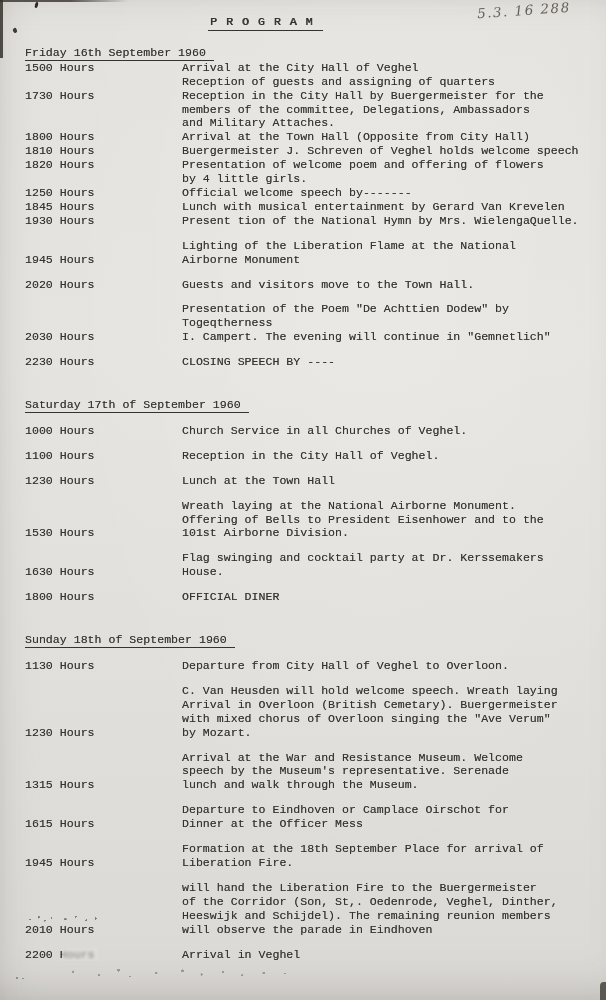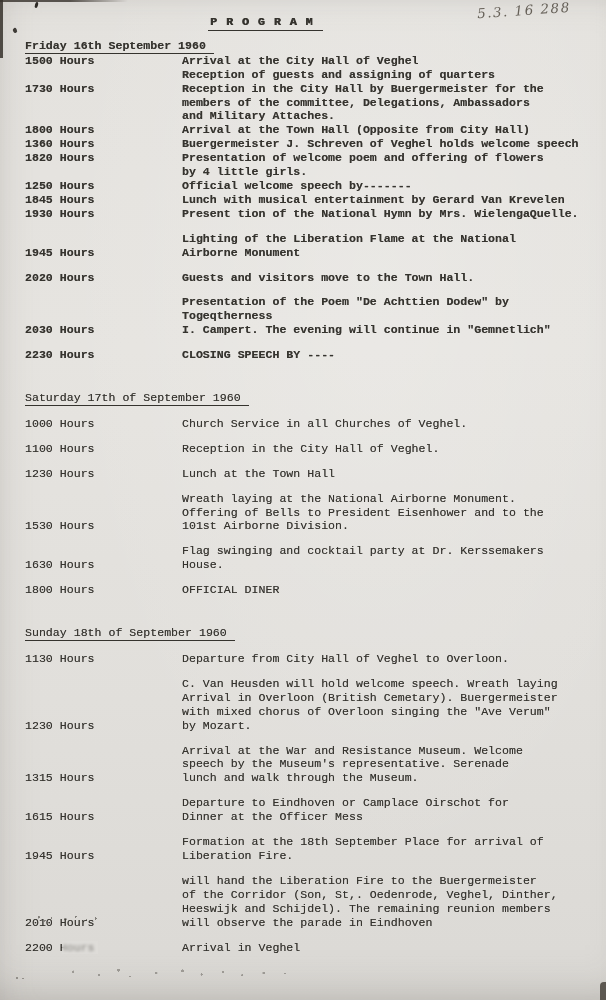--- a/index.html
+++ b/index.html
@@ -29,28 +29,28 @@
     font-size:13.5px;
     letter-spacing:1.5px;
     color:#514b42;
     transform:rotate(-4deg);
     text-shadow:none;
     opacity:.85;
   }
   .doc-title{
     display:inline-block;
     margin-left:183px;
-    font-weight:bold;
+    font-weight:normal;
     letter-spacing:1px;
     padding:0 10px 1px 2px;
     border-bottom:1.4px solid #35332e;
     text-shadow:.6px 0 0 currentColor;
   }
   .schedule-section{margin-top:29px;}
-  .schedule-section.first{margin-top:8px;font-weight:bold;}
+  .schedule-section.first{margin-top:15px;}
   .section-heading{
     display:inline-block;
     padding:0 8px 0 0;
     border-bottom:1.2px solid #35332e;
   }
   .entry{display:flex;}
   .entry.gap{margin-top:11px;align-items:flex-end;}
   .time-cell{flex:0 0 157px;position:relative;}
   .desc-cell{width:412px;}
   .desc-line{white-space:pre;}
@@ -121,21 +121,21 @@
             <div class="desc-line">Reception in the City Hall by Buergermeister for the</div>
             <div class="desc-line">members of the committee, Delegations, Ambassadors</div>
             <div class="desc-line">and Military Attaches.</div>
           </div>
         </div><div class="entry">
           <div class="time-cell">1800 Hours</div>
           <div class="desc-cell">
             <div class="desc-line">Arrival at the Town Hall (Opposite from City Hall)</div>
           </div>
         </div><div class="entry">
-          <div class="time-cell">1360 Hours</div>
+          <div class="time-cell">1810 Hours</div>
           <div class="desc-cell">
             <div class="desc-line">Buergermeister J. Schreven of Veghel holds welcome speech</div>
           </div>
         </div><div class="entry">
           <div class="time-cell">1820 Hours</div>
           <div class="desc-cell">
             <div class="desc-line">Presentation of welcome poem and offering of flowers</div>
             <div class="desc-line">by 4 little girls.</div>
           </div>
         </div><div class="entry">

